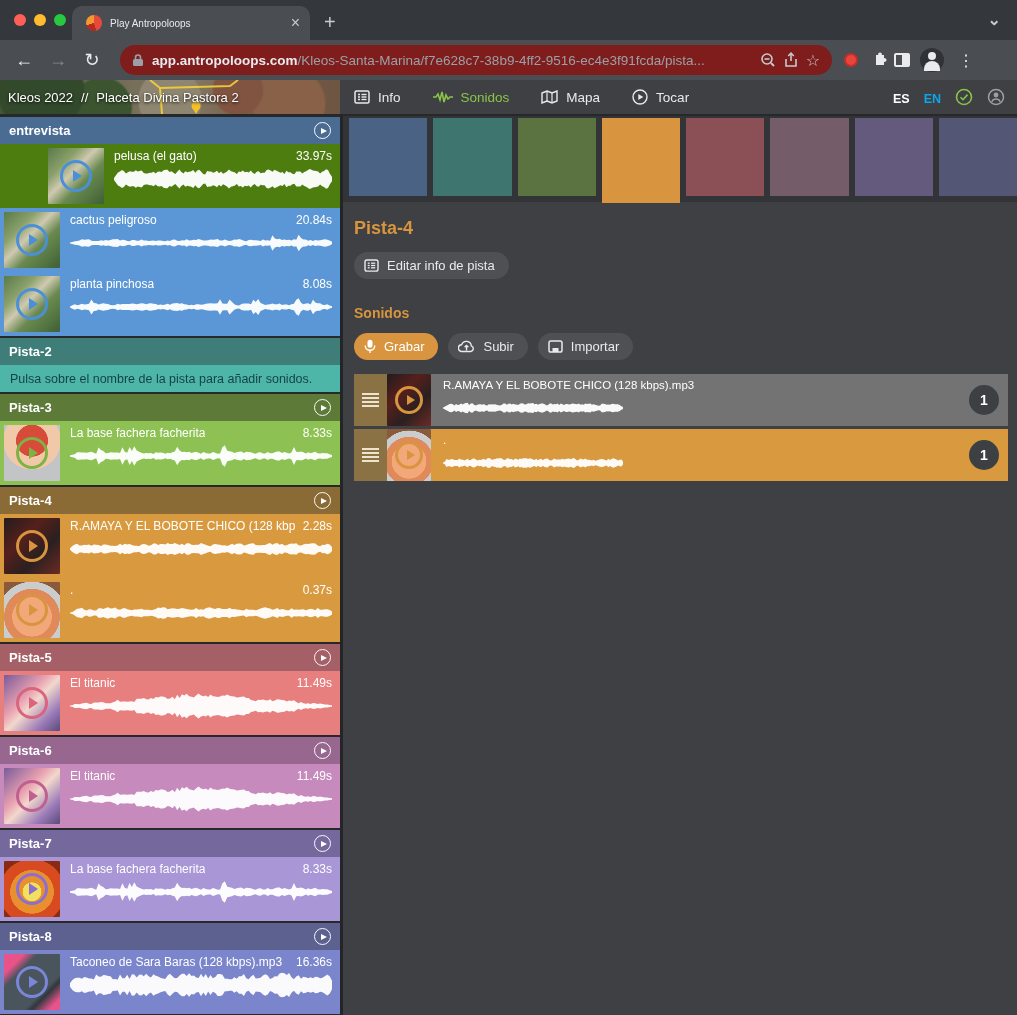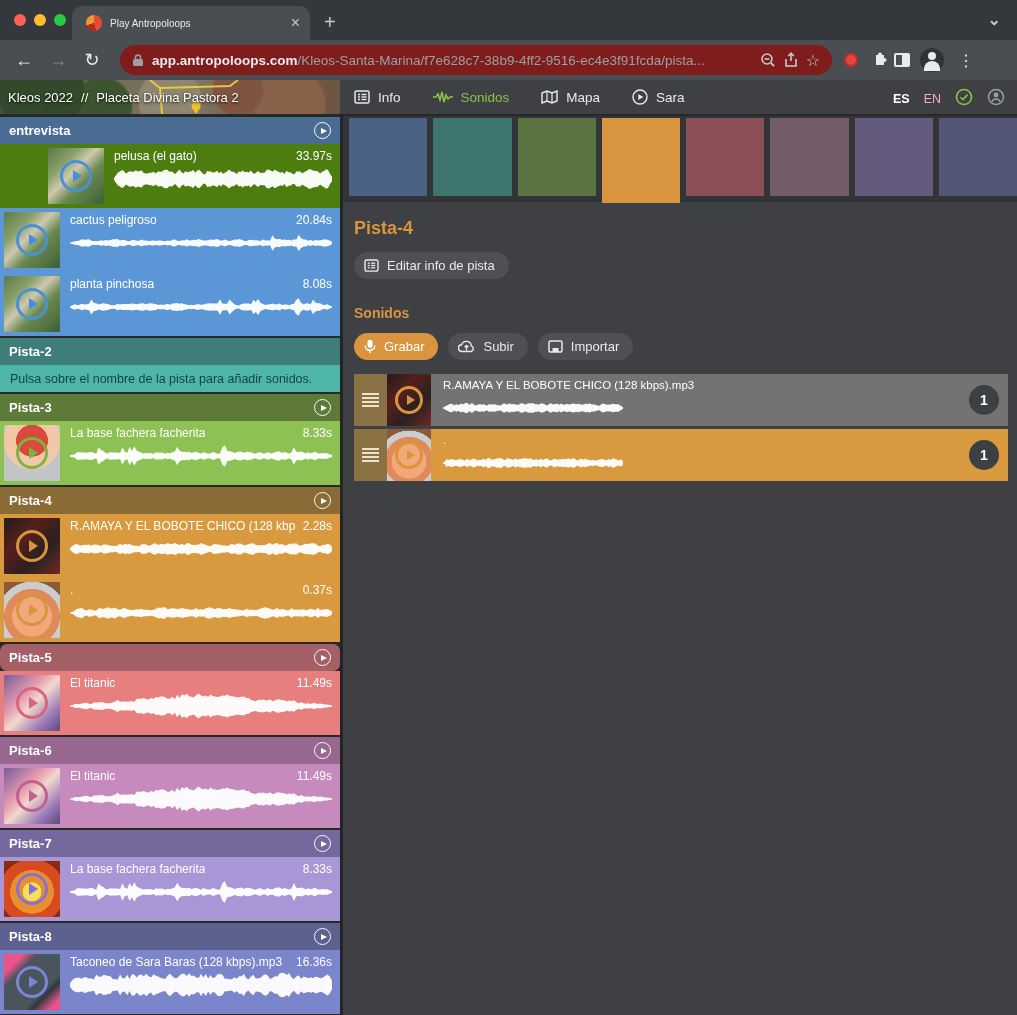--- a/index.html
+++ b/index.html
@@ -50,21 +50,21 @@
       linear-gradient(100deg, #55683f 0%, #8f8468 30%, #a79a80 55%, #9a7258 75%, #8a6a52 100%); }
   .header-photo::after { content:""; position:absolute; inset:0; background:rgba(20,25,20,.25); }
   .breadcrumb { position:absolute; z-index:2; left:8px; top:0; height:100%; display:flex; align-items:center;
     gap:8px; color:#fff; font-size:13px; text-shadow:0 1px 3px rgba(0,0,0,.9); white-space:nowrap; }
   .map-deco { position:absolute; inset:0; z-index:1; }
   .header-nav { flex:1; display:flex; align-items:center; padding-left:14px; gap:32px; }
   .nav-item { display:flex; align-items:center; gap:8px; color:#e8eaed; font-size:13.5px; }
   .nav-item svg { display:block; }
   .header-right { margin-left:auto; display:flex; align-items:flex-end; gap:14px; padding-right:12px; }
   .lang-es { color:#fff; font-weight:bold; font-size:12.5px; }
-  .lang-en { color:#f9a8d4; font-weight:normal; font-size:12.5px; }
+  .lang-en { color:#0ea5e9; font-weight:bold; font-size:12.5px; }
 
   
   .app-body { display:flex; height:941px; }
 
   
   .sidebar { width:340px; flex:0 0 340px; background:#26282a; overflow:hidden; padding-top:3px; }
   .section { margin-bottom:2px; }
   .s-header { height:27px; display:flex; align-items:center; padding:0 9px; }
   .s-title { color:#fff; font-size:13px; font-weight:bold; flex:1; }
   .play-ring { width:17px; height:17px; border:1.5px solid rgba(255,255,255,.95); border-radius:50%;
@@ -219,21 +219,21 @@
           <line x1="6" y1="1" x2="6" y2="11" stroke="#e8eaed" stroke-width="1.2"></line>
           <line x1="11" y1="3" x2="11" y2="13" stroke="#e8eaed" stroke-width="1.2"></line>
         </svg>
       <span>Mapa</span>
     </span>
     <span class="nav-item">
       <svg width="16" height="16" viewBox="0 0 16 16">
           <circle cx="8" cy="8" r="7" stroke="#e8eaed" stroke-width="1.4" fill="none"></circle>
           <path d="M6.3 5l5 3-5 3z" fill="#e8eaed"></path>
         </svg>
-      <span>Sara</span>
+      <span>Tocar</span>
     </span>
     <span class="header-right">
       <span class="lang-es">ES</span>
       <span class="lang-en">EN</span>
       <svg width="18" height="18" viewBox="0 0 18 18">
           <circle cx="9" cy="9" r="7.5" stroke="#8bc34a" stroke-width="1.6" fill="none"></circle>
           <path d="M5.5 9.2 8 11.7 12.5 6.6" stroke="#8bc34a" stroke-width="1.6" fill="none"></path>
         </svg>
       <svg width="18" height="18" viewBox="0 0 18 18">
           <circle cx="9" cy="9" r="7.5" stroke="#9aa0a6" stroke-width="1.5" fill="none"></circle>
@@ -372,21 +372,21 @@
               <span class="s-dur">0.37s</span>
             </div>
         <svg class="wave" viewBox="0 0 300 40" preserveAspectRatio="none">
               <path d="M0,20 L0.0,19.2 L2.7,18.4 L5.5,16.5 L8.2,13.9 L10.9,13.6 L13.6,12.5 L16.4,15.2 L19.1,16.3 L21.8,14.6 L24.5,15.1 L27.3,16.3 L30.0,16.6 L32.7,13.1 L35.5,13.3 L38.2,14.3 L40.9,12.7 L43.6,11.7 L46.4,13.7 L49.1,13.3 L51.8,12.2 L54.5,14.6 L57.3,15.5 L60.0,13.7 L62.7,12.8 L65.5,14.8 L68.2,15.5 L70.9,16.2 L73.6,14.9 L76.4,15.1 L79.1,14.6 L81.8,13.8 L84.5,15.2 L87.3,15.3 L90.0,15.5 L92.7,16.0 L95.5,15.4 L98.2,14.2 L100.9,12.1 L103.6,12.7 L106.4,11.7 L109.1,12.2 L111.8,14.7 L114.5,14.0 L117.3,13.1 L120.0,13.5 L122.7,14.4 L125.5,14.1 L128.2,12.8 L130.9,13.7 L133.6,14.3 L136.4,15.1 L139.1,15.3 L141.8,14.9 L144.5,12.9 L147.3,15.3 L150.0,14.8 L152.7,15.4 L155.5,13.1 L158.2,12.1 L160.9,12.1 L163.6,13.7 L166.4,14.3 L169.1,12.7 L171.8,13.1 L174.5,14.3 L177.3,14.4 L180.0,14.2 L182.7,12.5 L185.5,14.8 L188.2,14.3 L190.9,15.1 L193.6,15.3 L196.4,16.2 L199.1,16.5 L201.8,14.0 L204.5,15.5 L207.3,15.5 L210.0,15.5 L212.7,16.1 L215.5,14.9 L218.2,13.5 L220.9,12.4 L223.6,11.9 L226.4,13.0 L229.1,13.4 L231.8,15.5 L234.5,14.8 L237.3,12.9 L240.0,15.5 L242.7,14.3 L245.5,15.0 L248.2,16.2 L250.9,16.2 L253.6,13.1 L256.4,15.5 L259.1,14.9 L261.8,15.4 L264.5,15.1 L267.3,14.5 L270.0,16.0 L272.7,14.9 L275.5,14.1 L278.2,14.8 L280.9,16.2 L283.6,12.9 L286.4,15.3 L289.1,15.2 L291.8,14.5 L294.5,14.5 L297.3,15.8 L300.0,18.0 L300.0,22.0 L297.3,24.2 L294.5,25.5 L291.8,25.5 L289.1,24.8 L286.4,24.7 L283.6,27.1 L280.9,23.8 L278.2,25.2 L275.5,25.9 L272.7,25.1 L270.0,24.0 L267.3,25.5 L264.5,24.9 L261.8,24.6 L259.1,25.1 L256.4,24.5 L253.6,26.9 L250.9,23.8 L248.2,23.8 L245.5,25.0 L242.7,25.7 L240.0,24.5 L237.3,27.1 L234.5,25.2 L231.8,24.5 L229.1,26.6 L226.4,27.0 L223.6,28.1 L220.9,27.6 L218.2,26.5 L215.5,25.1 L212.7,23.9 L210.0,24.5 L207.3,24.5 L204.5,24.5 L201.8,26.0 L199.1,23.5 L196.4,23.8 L193.6,24.7 L190.9,24.9 L188.2,25.7 L185.5,25.2 L182.7,27.5 L180.0,25.8 L177.3,25.6 L174.5,25.7 L171.8,26.9 L169.1,27.3 L166.4,25.7 L163.6,26.3 L160.9,27.9 L158.2,27.9 L155.5,26.9 L152.7,24.6 L150.0,25.2 L147.3,24.7 L144.5,27.1 L141.8,25.1 L139.1,24.7 L136.4,24.9 L133.6,25.7 L130.9,26.3 L128.2,27.2 L125.5,25.9 L122.7,25.6 L120.0,26.5 L117.3,26.9 L114.5,26.0 L111.8,25.3 L109.1,27.8 L106.4,28.3 L103.6,27.3 L100.9,27.9 L98.2,25.8 L95.5,24.6 L92.7,24.0 L90.0,24.5 L87.3,24.7 L84.5,24.8 L81.8,26.2 L79.1,25.4 L76.4,24.9 L73.6,25.1 L70.9,23.8 L68.2,24.5 L65.5,25.2 L62.7,27.2 L60.0,26.3 L57.3,24.5 L54.5,25.4 L51.8,27.8 L49.1,26.7 L46.4,26.3 L43.6,28.3 L40.9,27.3 L38.2,25.7 L35.5,26.7 L32.7,26.9 L30.0,23.4 L27.3,23.7 L24.5,24.9 L21.8,25.4 L19.1,23.7 L16.4,24.8 L13.6,27.5 L10.9,26.4 L8.2,26.1 L5.5,23.5 L2.7,21.6 L0.0,20.8 Z" fill="#ffffff" fill-opacity="0.96"></path>
             </svg>
           </div>
       </div>
     </div>
 
     <div class="section">
-      <div class="s-header" style="background: rgb(165, 95, 102); border-radius: 7px;">
+      <div class="s-header" style="background: rgb(165, 95, 102);">
         <span class="s-title">Pista-5</span>
         <span class="play-ring">
             <span class="ptri"></span>
           </span>
       </div>
       <div class="s-item" style="background: rgb(232, 127, 127);">
         <div class="thumb thumb-girls" style="--rc:#d8647e">
             <span class="ring">
               <i></i>
             </span>

